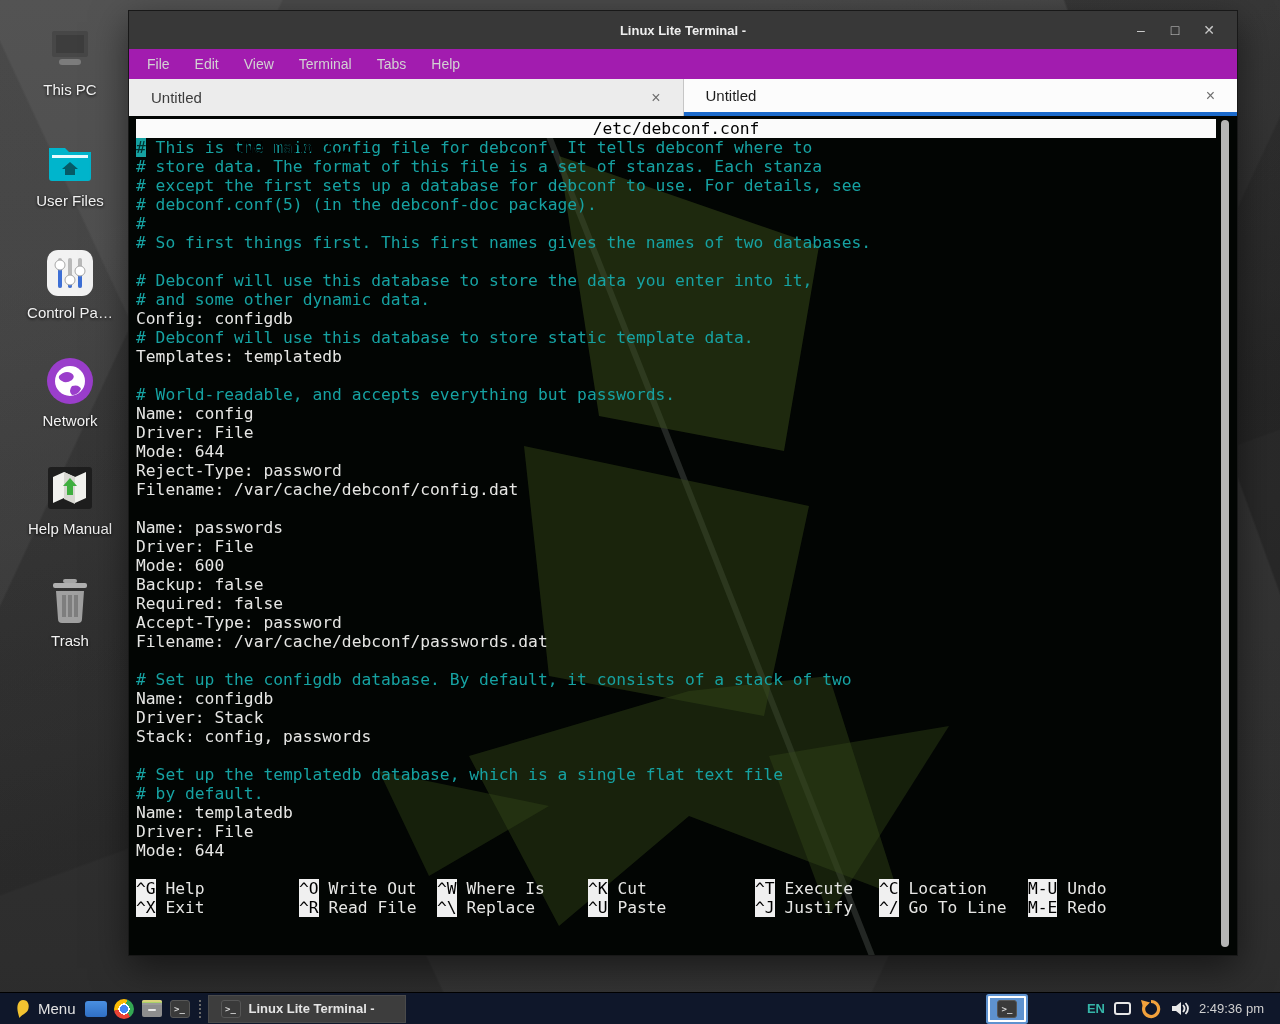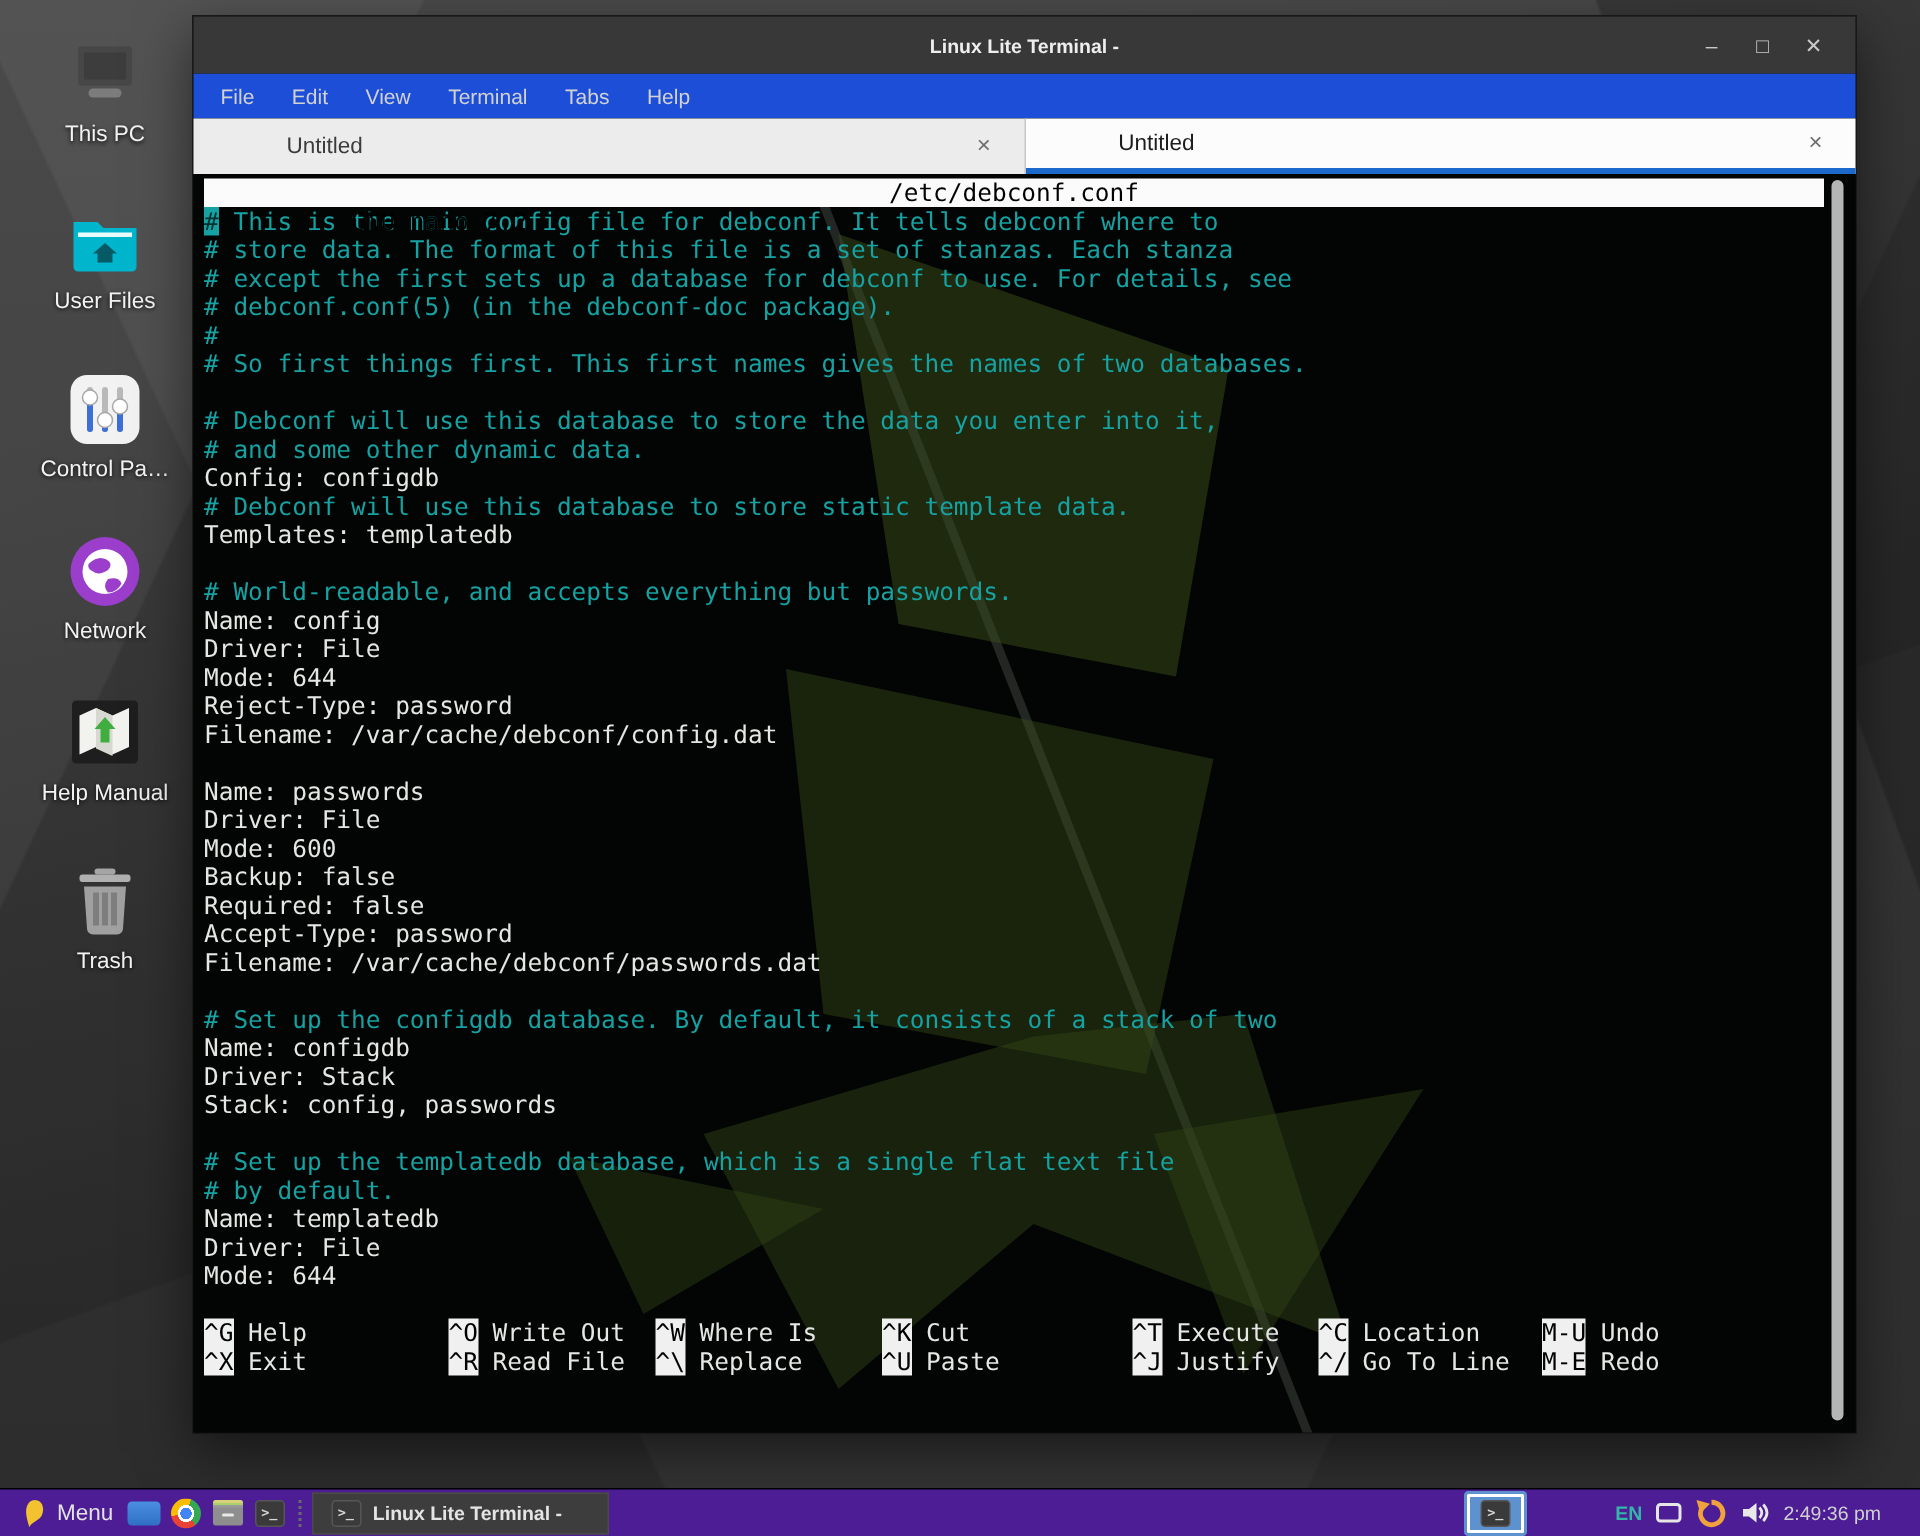--- a/index.html
+++ b/index.html
@@ -27,26 +27,26 @@
     position:absolute; left:128px; top:10px; width:1110px; height:946px;
     border:1px solid #181818; box-shadow:0 12px 34px rgba(0,0,0,.5);
     display:flex; flex-direction:column; background:#020503;
   }
   .titlebar { height:38px; background:#383838; display:flex; align-items:center; position:relative; flex:0 0 auto; }
   .titlebar .title { position:absolute; left:0; right:0; text-align:center; color:#eeeeee; font-size:13px; font-weight:bold; }
   .win-controls { margin-left:auto; display:flex; gap:10px; padding-right:16px; z-index:2; }
   .win-btn { width:24px; height:24px; display:flex; align-items:center; justify-content:center;
              color:#c9c9c9; font-size:14px; cursor:pointer; }
 
-  .menubar { height:30px; background:#1d4ed8; display:flex; align-items:center; padding-left:18px; gap:25px; flex:0 0 auto; }
+  .menubar { height:30px; background:#a21caf; display:flex; align-items:center; padding-left:18px; gap:25px; flex:0 0 auto; }
   .menubar .mitem { color:#d2d2d2; font-size:14px; cursor:pointer; }
 
   .tabbar { height:37px; background:#2c2c2c; display:flex; flex:0 0 auto; }
   .tab { flex:1 1 0; display:flex; align-items:center; padding:0 22px; font-size:15px; cursor:pointer; }
-  .tab .tlabel { color:#3c3c3c;margin-left:40px; }
+  .tab .tlabel { color:#3c3c3c; }
   .tab .tclose { margin-left:auto; color:#6e6e6e; font-size:16px; cursor:pointer; }
   .tab.inactive { background:#ececec; border-right:1px solid #c6c6c6; }
   .tab.active { background:#fcfcfc; border-bottom:4px solid #1b6acb; }
   .tab.active .tlabel { color:#1d1d1d; }
 
   
   .term-content { position:relative; flex:1 1 auto; background:#020503; overflow:hidden;
                   font-family:"DejaVu Sans Mono", monospace; font-size:16.3px; }
   .watermark { position:absolute; inset:0; z-index:0; }
   .rows { position:relative; z-index:1; margin:3px 21px 0 7px; }
@@ -59,22 +59,22 @@
   .cursor { background:#16a2a2; color:#01302e; }
   .sc { display:inline-block; color:#e6e6e4; }
   .sc .key { background:#f0f0f0; color:#000; }
   .scrow .sc:nth-of-type(1){ width:163px; } .scrow .sc:nth-of-type(2){ width:138px; }
   .scrow .sc:nth-of-type(3){ width:151px; } .scrow .sc:nth-of-type(4){ width:147px; }
   .scrow .sc:nth-of-type(5){ width:144px;padding-left:20px; } .scrow .sc:nth-of-type(6){ width:149px; }
   .scrollbar { position:absolute; top:4px; bottom:8px; right:8px; width:8px; border-radius:4px;
                background:#b5b5b5; z-index:2; cursor:pointer; }
 
   
-  .taskbar { position:absolute; left:0; top:992px; width:1280px; height:32px; background:#4c1d95;
-             border-top:1px solid #000; display:flex; align-items:center; padding:0 24px 0 8px; }
+  .taskbar { position:absolute; left:0; top:992px; width:1280px; height:32px; background:#0f172a;
+             border-top:1px solid #000; display:flex; align-items:center; padding:0 14px 0 8px; }
   .menu-btn { display:flex; align-items:center; gap:7px; padding:0 6px; height:100%; cursor:pointer; }
   .menu-btn .mlabel { color:#e2e2e2; font-size:15px; }
   .launcher { display:flex; align-items:center; justify-content:center; width:28px; height:100%; cursor:pointer; }
   .blue-rect { width:22px; height:16px; border-radius:3px; background:linear-gradient(180deg,#4a8fe0,#2f6fc4); }
   .chrome { width:20px; height:20px; border-radius:50%;
             background: radial-gradient(circle at 50% 50%, #4285f4 0 27%, #ffffff 27% 40%, rgba(0,0,0,0) 40%),
                         conic-gradient(from 140deg, #ea4335 0 120deg, #fbbc05 120deg 240deg, #34a853 240deg 360deg); }
   .cabinet { width:20px; height:17px; border-radius:2px; background:#8e8e8e; position:relative; }
   .cabinet:before { content:""; position:absolute; left:0; right:0; top:0; height:5px; border-radius:2px 2px 0 0;
                     background:linear-gradient(180deg,#d8d27a 0 2px, #a9d06a 2px 3px, #9a9a9a 3px); }

